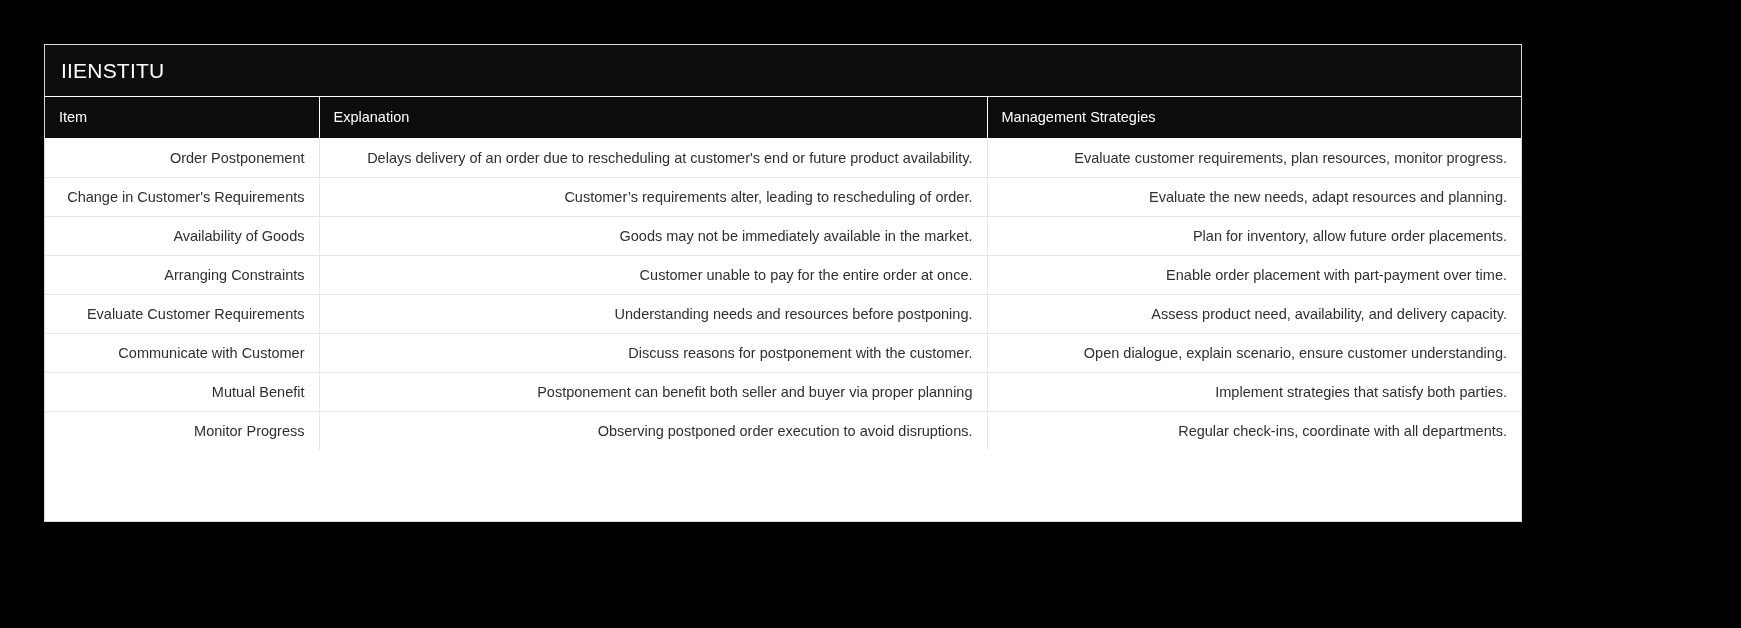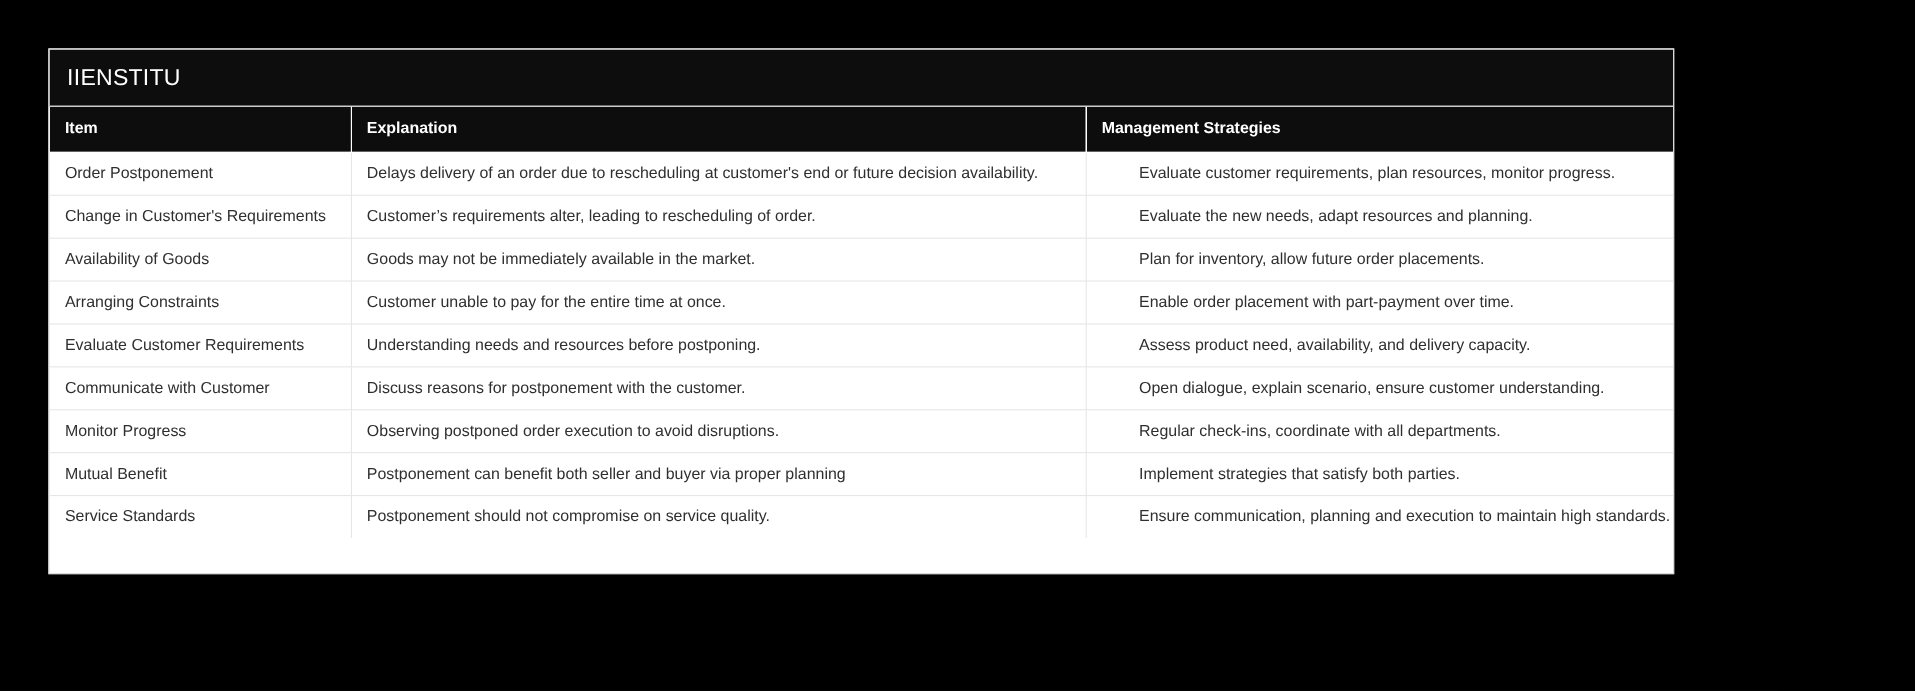--- a/index.html
+++ b/index.html
@@ -54,21 +54,21 @@
     table-layout: fixed;
   }
 
   table.data-table thead tr {
     background: #0d0d0d;
   }
 
   table.data-table thead th {
     color: #ffffff;
     font-size: 14.5px;
-    font-weight: bold;
+    font-weight: normal;
     text-align: left;
     padding: 12px 14px;
     height: 41px;
     border-right: 1px solid #ffffff;
     border-bottom: 1px solid #ffffff;
     white-space: nowrap;
     overflow: hidden;
   }
   table.data-table thead th:last-child { border-right: none; }
 
@@ -77,20 +77,21 @@
     color: #2f2f2f;
     padding: 10px 14px;
     height: 39px;
     border-right: 1px solid #e6e6e6;
     border-bottom: 1px solid #e6e6e6;
     white-space: nowrap;
     overflow: hidden;
     text-overflow: clip;
     vertical-align: middle;
     background: #ffffff;
+    text-align: right;
   }
   table.data-table tbody td:last-child { border-right: none; padding-left: 48px; }
   table.data-table tbody tr:last-child td { border-bottom: none; }
 
   .col-item { width: 274px; }
   .col-explanation { width: 668px; }
   .col-strategies { width: 534px; }
 </style>
 </head>
 <body>
@@ -111,60 +112,55 @@
       <thead>
         <tr>
           <th>Item</th>
           <th>Explanation</th>
           <th>Management Strategies</th>
         </tr>
       </thead>
       <tbody>
         <tr>
           <td>Order Postponement</td>
-          <td>Delays delivery of an order due to rescheduling at customer's end or future decision availability.</td>
+          <td>Delays delivery of an order due to rescheduling at customer's end or future product availability.</td>
           <td>Evaluate customer requirements, plan resources, monitor progress.</td>
         </tr>
         <tr>
           <td>Change in Customer's Requirements</td>
           <td>Customer’s requirements alter, leading to rescheduling of order.</td>
           <td>Evaluate the new needs, adapt resources and planning.</td>
         </tr>
         <tr>
           <td>Availability of Goods</td>
           <td>Goods may not be immediately available in the market.</td>
           <td>Plan for inventory, allow future order placements.</td>
         </tr>
         <tr>
           <td>Arranging Constraints</td>
-          <td>Customer unable to pay for the entire time at once.</td>
+          <td>Customer unable to pay for the entire order at once.</td>
           <td>Enable order placement with part-payment over time.</td>
         </tr>
         <tr>
           <td>Evaluate Customer Requirements</td>
           <td>Understanding needs and resources before postponing.</td>
           <td>Assess product need, availability, and delivery capacity.</td>
         </tr>
         <tr>
           <td>Communicate with Customer</td>
           <td>Discuss reasons for postponement with the customer.</td>
           <td>Open dialogue, explain scenario, ensure customer understanding.</td>
         </tr>
         <tr>
-          <td>Monitor Progress</td>
-          <td>Observing postponed order execution to avoid disruptions.</td>
-          <td>Regular check-ins, coordinate with all departments.</td>
-        </tr>
-        <tr>
           <td>Mutual Benefit</td>
           <td>Postponement can benefit both seller and buyer via proper planning</td>
           <td>Implement strategies that satisfy both parties.</td>
         </tr>
         <tr>
-          <td>Service Standards</td>
-          <td>Postponement should not compromise on service quality.</td>
-          <td>Ensure communication, planning and execution to maintain high standards.</td>
+          <td>Monitor Progress</td>
+          <td>Observing postponed order execution to avoid disruptions.</td>
+          <td>Regular check-ins, coordinate with all departments.</td>
         </tr>
       </tbody>
     </table>
 
   </div>
 </div>
 
 </body></html>

